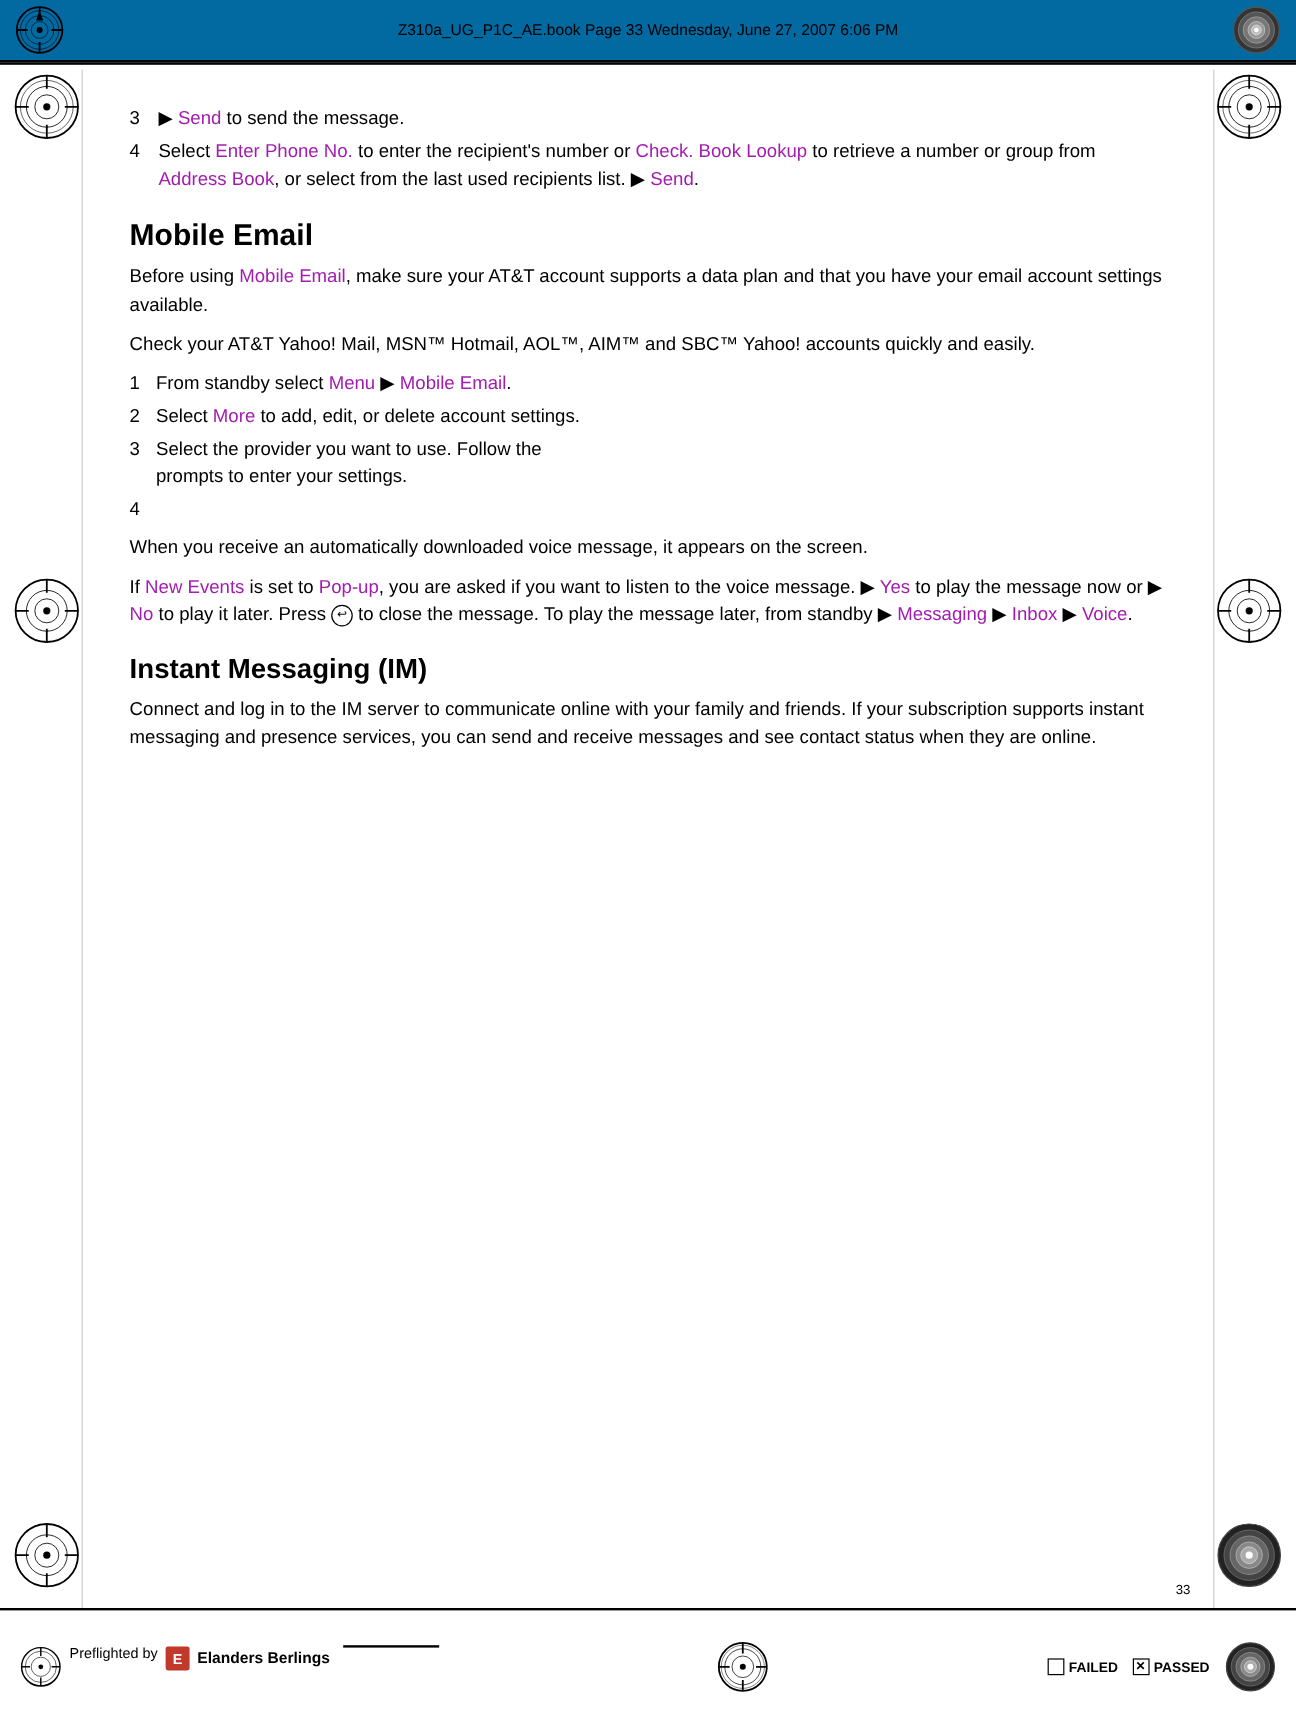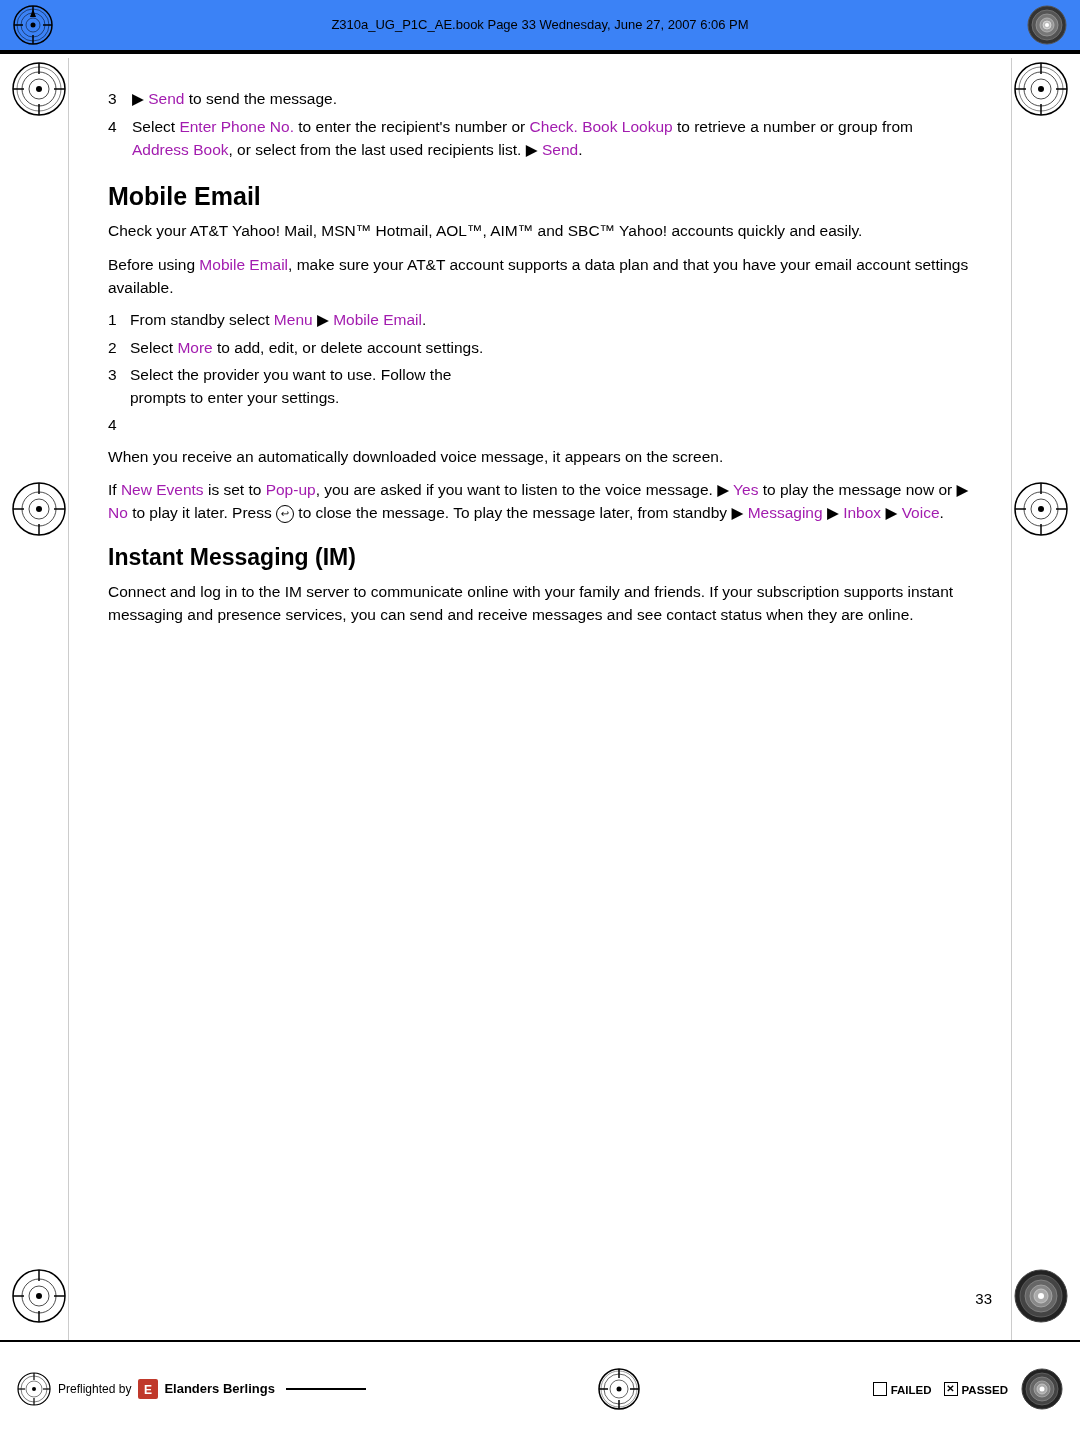--- a/index.html
+++ b/index.html
@@ -17,21 +17,21 @@
 
     
     .header-bar {
       position: absolute;
       top: 0; left: 0; right: 0;
       height: 52px;
       border-bottom: 2px solid #000;
       display: flex;
       align-items: center;
       padding: 0 12px;
-      background: #3b82f6;
+      background: #0369a1;
     }
 
     .header-compass-left {
       width: 42px;
       height: 42px;
       margin-right: 10px;
     }
 
     .header-title {
       font-size: 13px;
@@ -130,42 +130,42 @@
     }
 
     .section-list-num {
       min-width: 22px;
       font-size: 15.5px;
     }
 
     
     .page-number {
       position: absolute;
-      bottom: 128px;
+      bottom: 104px;
       right: 88px;
-      font-size: 15px;
+      font-size: 11px;
       font-weight: normal;
     }
 
     
     .footer-bar {
       position: absolute;
       bottom: 0; left: 0; right: 0;
       height: 95px;
       border-top: 2px solid #000;
       display: flex;
       align-items: center;
       justify-content: space-between;
       padding: 0 16px;
       background: #fff;
     }
 
     .footer-left {
       display: flex;
-      align-items: center;
+      align-items: flex-start;
       gap: 6px;
       font-size: 12px;
     }
 
     .footer-center {
       display: flex;
       align-items: center;
       gap: 8px;
     }
 
@@ -390,28 +390,28 @@
         recipients list. ▶ <span class="link-orange">Send</span>.
       </span>
     </div>
 
   </div>
 
   <div class="section">
     <div class="section-heading">Mobile Email</div>
 
     <p class="body-para">
-      Check your AT&amp;T Yahoo! Mail, MSN™ Hotmail, AOL™,
-      AIM™ and SBC™ Yahoo! accounts quickly and easily.
-    </p>
-
-    <p class="body-para">
       Before using <span class="link-orange">Mobile Email</span>, make sure your AT&amp;T account
       supports a data plan and that you have your email
       account settings available.
+    </p>
+
+    <p class="body-para">
+      Check your AT&amp;T Yahoo! Mail, MSN™ Hotmail, AOL™,
+      AIM™ and SBC™ Yahoo! accounts quickly and easily.
     </p>
 
     <div class="section-list">
 
       <div class="section-list-item">
         <span class="section-list-num">1</span>
         <span>
           From standby select <span class="link-orange">Menu</span> ▶ <span class="link-orange">Mobile Email</span>.
         </span>
       </div>

